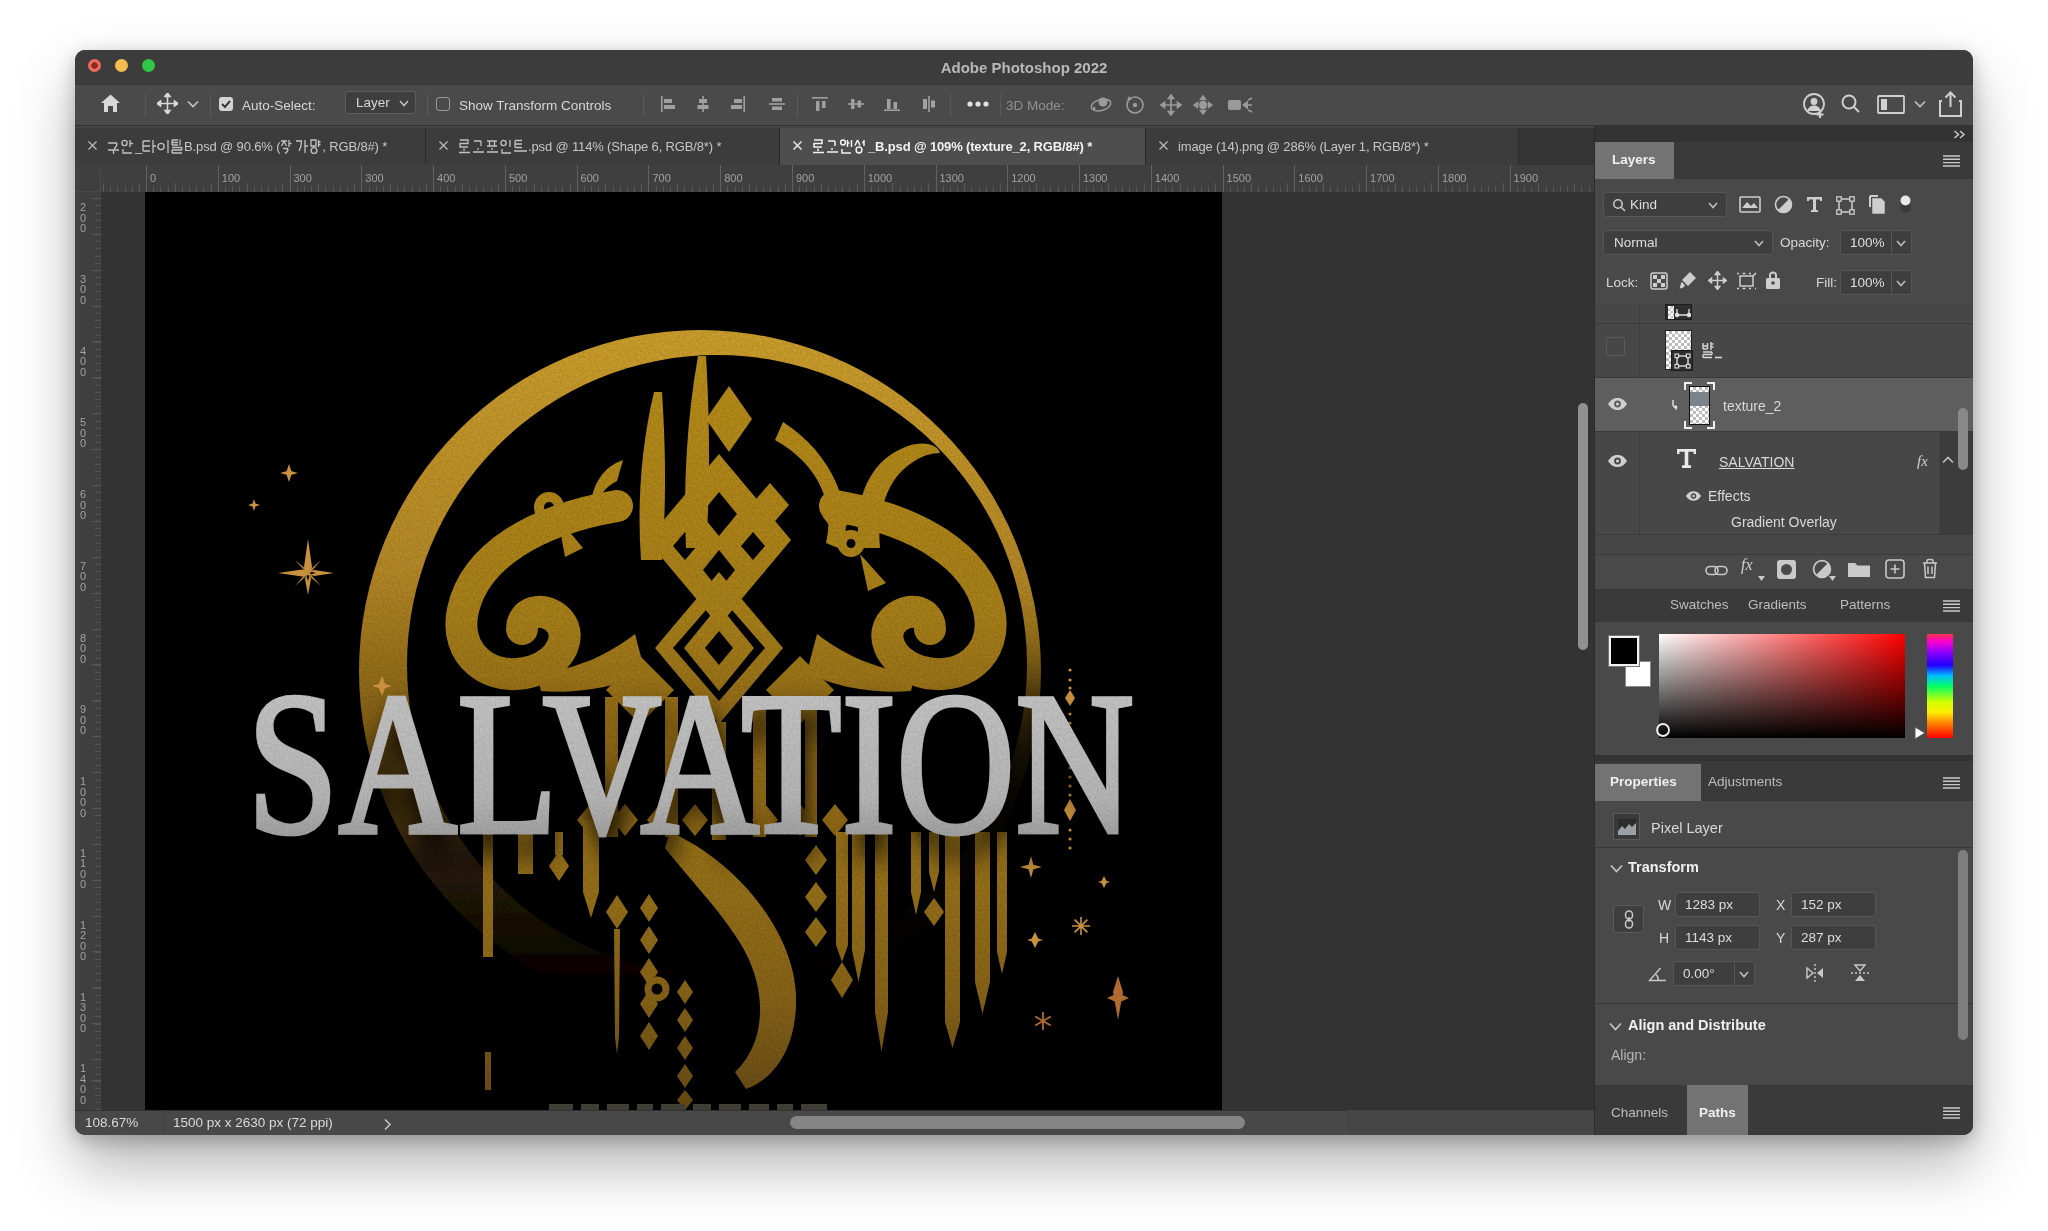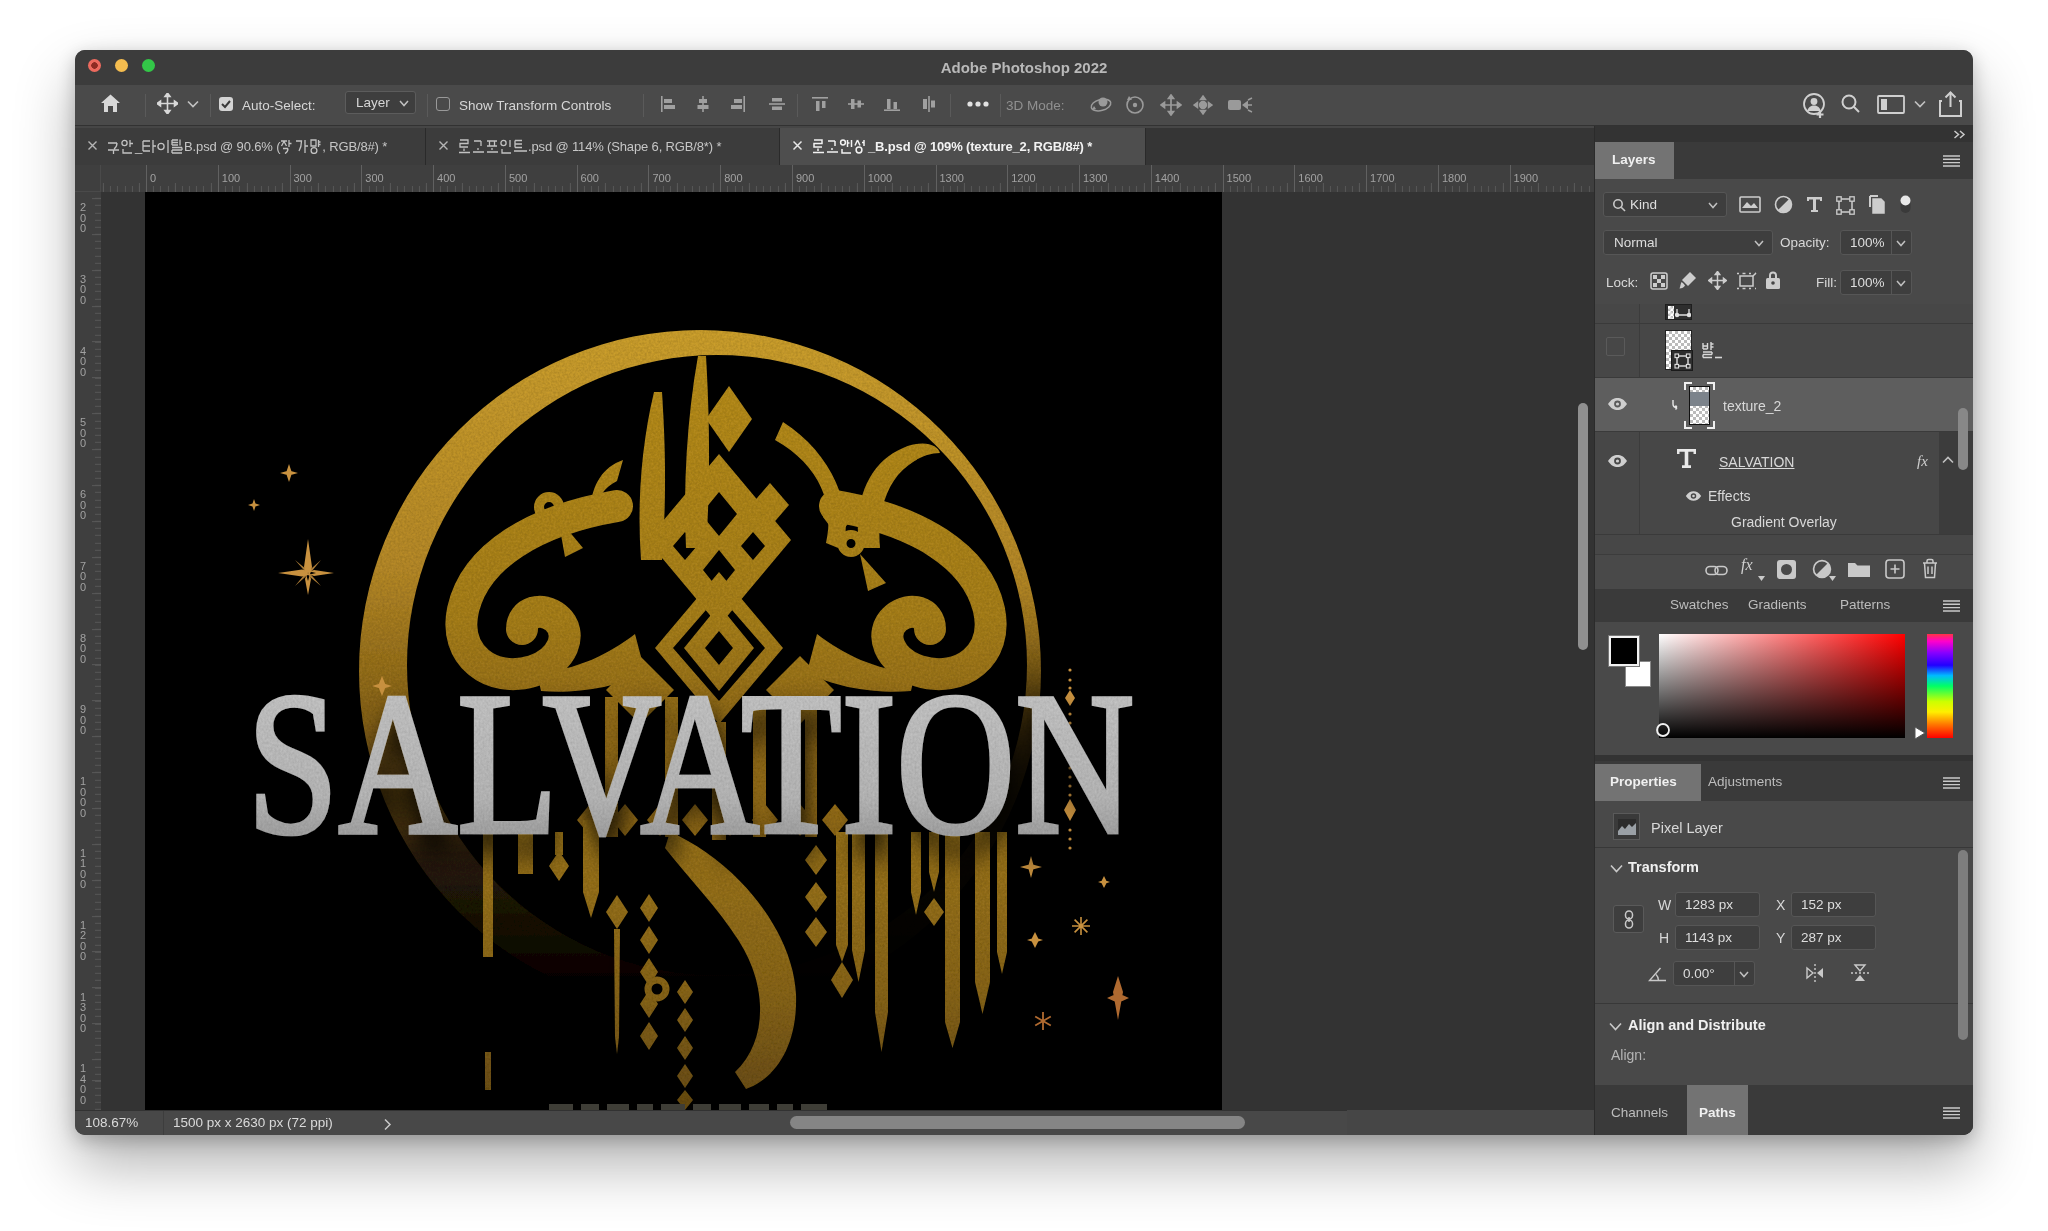--- a/index.html
+++ b/index.html
@@ -293,20 +293,26 @@
               <path d="M2,1 H10 V4.5 H2 V8 H10 M6,9.5 V12 M1,13.5 H12"></path>
               <path d="M16,2 H23 M23,2 V7 M20,9 V11 M15,13 H26"></path>
               <circle cx="31" cy="3.5" r="2.4"></circle>
               <path d="M35.5,1 V8 M35.5,4 H37.5 M39.5,1 V8 M30,10 V14 H39"></path>
               <path d="M45.5,1 L43,6.5 M45.5,1 L48,6.5 M50,3.5 H52 M52,1 V7"></path>
               <circle cx="47" cy="11" r="2.9"></circle>
             </g>
           </svg>
         <span>_B.psd&nbsp;@&nbsp;109%&nbsp;(texture_2,&nbsp;RGB/8#)&nbsp;*</span>
       </div>
+    </div>
+    <div class="tab" style="left:1071px; width:373px;">
+      <svg class="x" viewBox="0 0 11 11">
+          <path d="M1.5,1.5 L9.5,9.5 M9.5,1.5 L1.5,9.5" stroke="#b5b5b5" stroke-width="1.4"></path>
+        </svg>
+      <div class="lbl"><span>image&nbsp;(14).png&nbsp;@&nbsp;286%&nbsp;(Layer&nbsp;1,&nbsp;RGB/8*)&nbsp;*</span></div>
     </div>
   </div>
 
   <div class="rcorner"></div>
   <div class="hruler" id="hruler">
     <div class="abs" style="left:0; bottom:0; width:100%; height:6px; background:repeating-linear-gradient(90deg, #565656 0 1px, transparent 1px 7.177px); background-position:1.94px 0;"></div>
     <div class="abs" style="left:0; bottom:0; width:100%; height:9px; background:repeating-linear-gradient(90deg, #585858 0 1px, transparent 1px 35.885px); background-position:1.94px 0;"></div>
     <div class="hnum" style="left:49px;">0</div>
       <div class="hnum" style="left:120.8px;">100</div>
       <div class="hnum" style="left:192.5px;">300</div>

